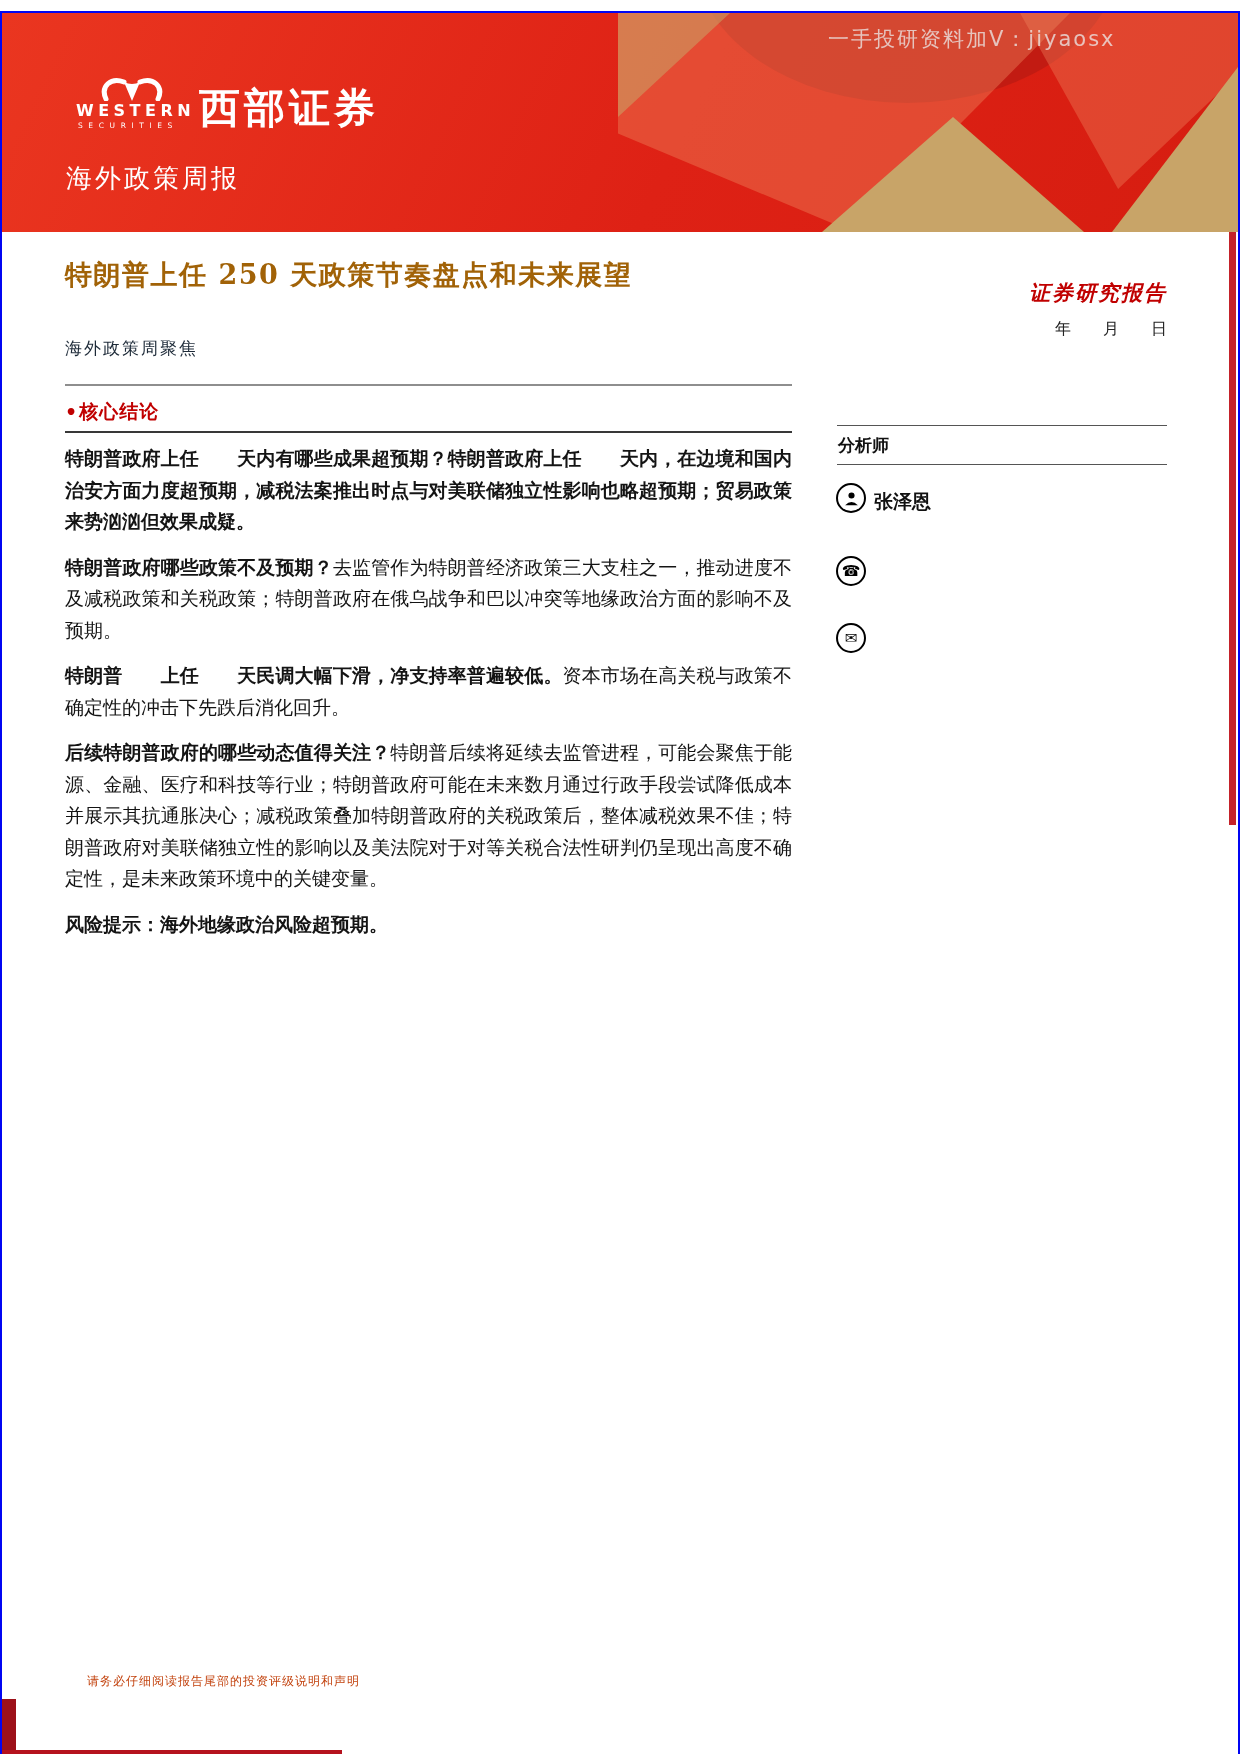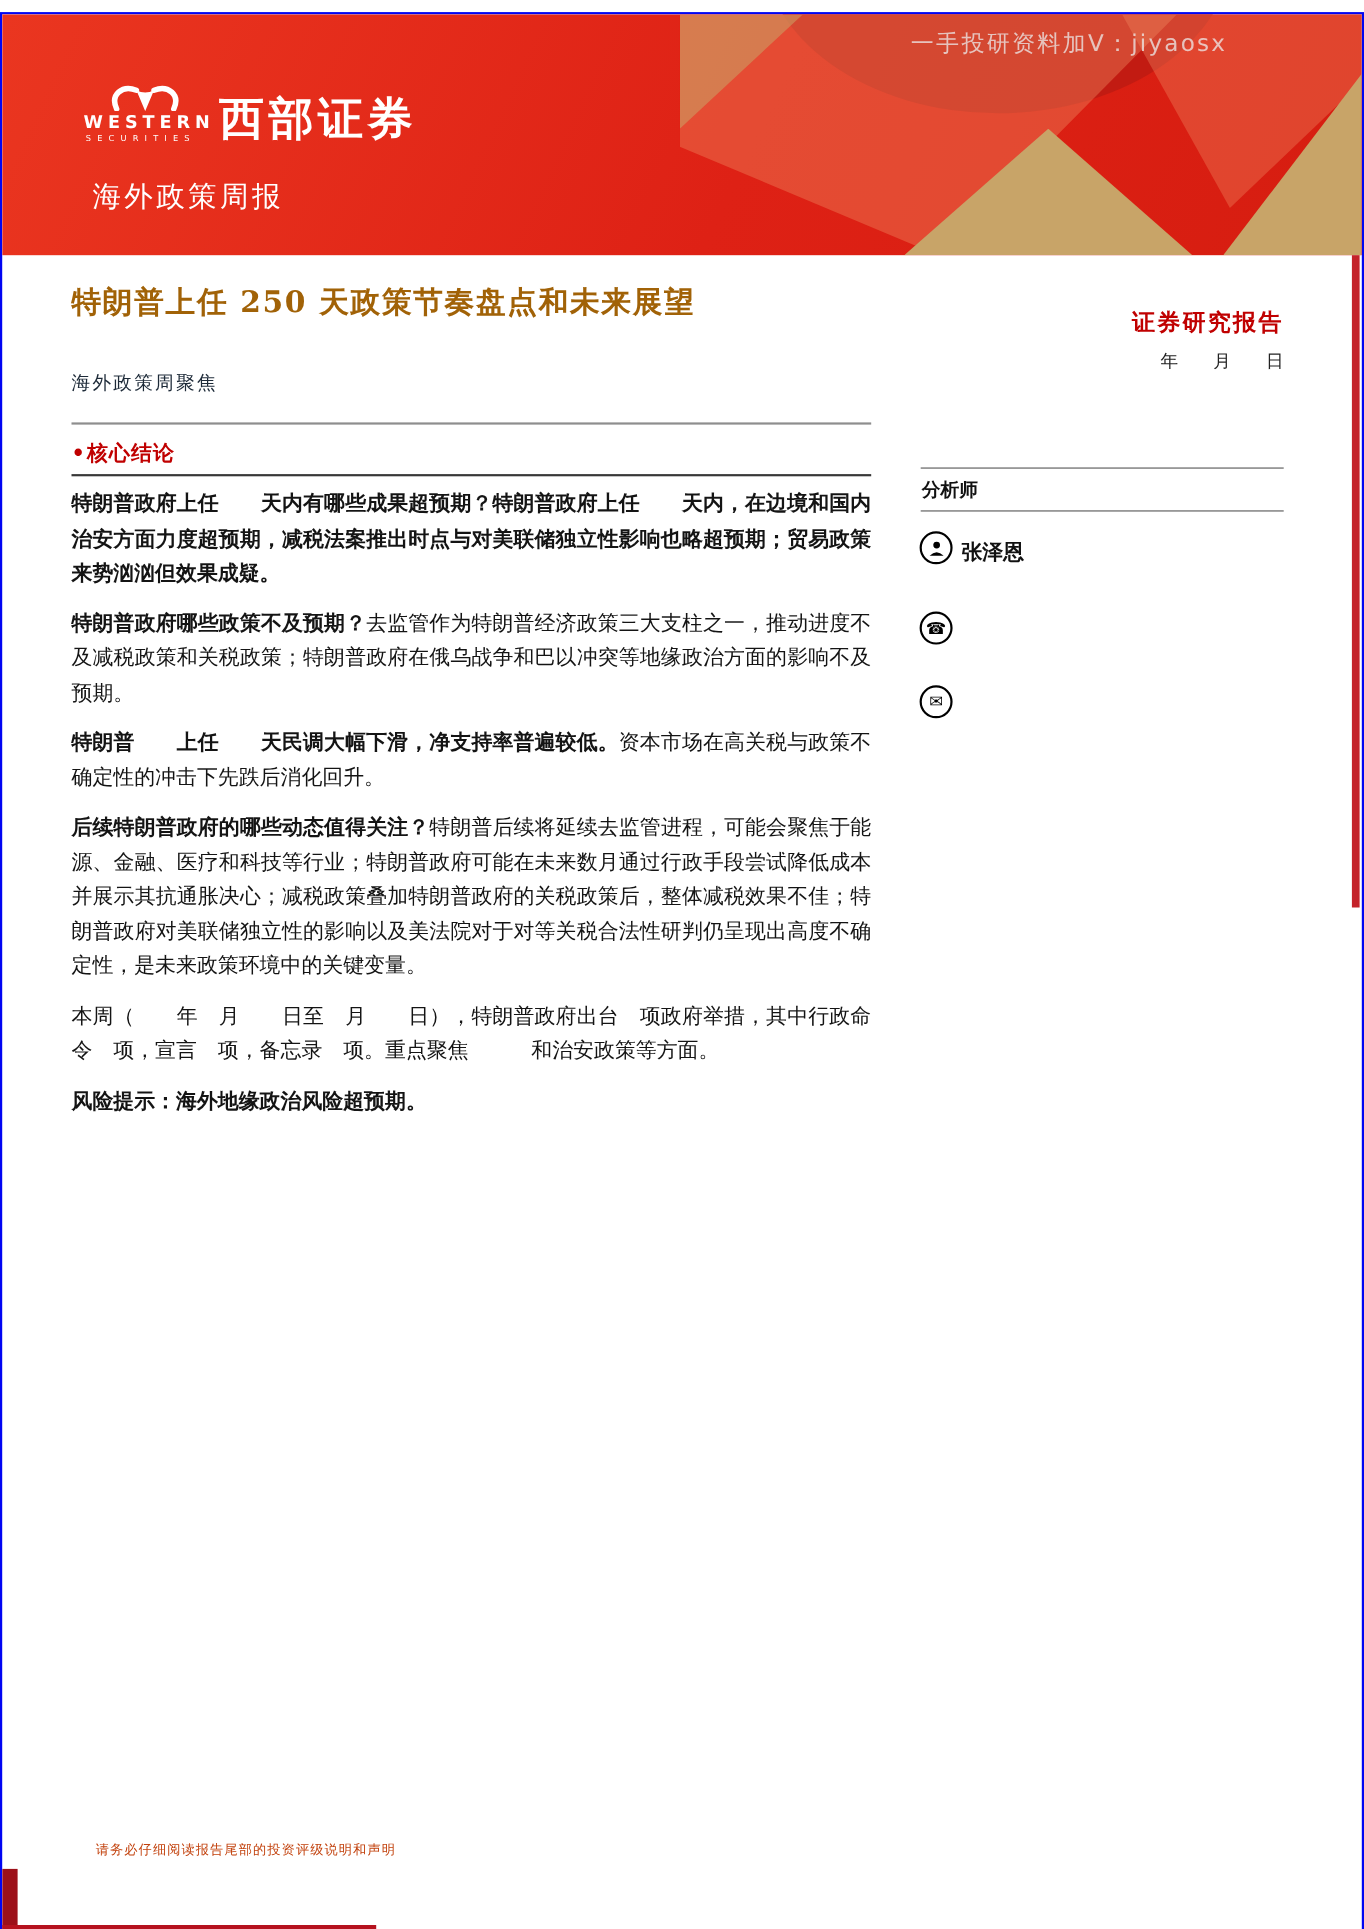--- a/index.html
+++ b/index.html
@@ -22,42 +22,42 @@
   .deco-gold-mid{left:820px;top:104px;width:262px;height:115px;background:#c8a468;
     clip-path:polygon(50% 0,0 100%,100% 100%);}
   .deco-gold-right{left:1110px;top:54px;width:126px;height:165px;background:#c8a468;
     clip-path:polygon(100% 0,0 100%,100% 100%);}
   .watermark{position:absolute;left:826px;top:12px;font-size:21px;letter-spacing:2px;
     color:rgba(236,236,236,.75);white-space:nowrap;}
   .logo-horns{position:absolute;left:97px;top:61px;}
   .logo-western{position:absolute;left:74px;top:88px;color:#fff;font-size:16px;font-weight:700;letter-spacing:4.5px;white-space:nowrap;}
   .logo-securities{position:absolute;left:76px;top:108px;color:#fff;font-size:7.5px;letter-spacing:5.6px;white-space:nowrap;}
   .logo-cn{position:absolute;left:197px;top:68px;color:#fff;font-size:41px;font-weight:700;letter-spacing:4px;white-space:nowrap;}
-  .series{position:absolute;left:82px;top:148px;color:#fff;font-size:26px;letter-spacing:3px;
+  .series{position:absolute;left:64px;top:148px;color:#fff;font-size:26px;letter-spacing:3px;
     font-family:"DejaVu Serif",serif;white-space:nowrap;}
   
   .right-stripe{position:absolute;left:1227px;top:219px;width:7px;height:593px;background:#c4222a;}
   
   .doc-title{position:absolute;left:63px;top:244px;font-size:27px;font-weight:700;color:#a16207;
     letter-spacing:1.5px;font-family:"DejaVu Serif",serif;white-space:nowrap;}
   .doc-subtitle{position:absolute;left:63px;top:324px;font-size:17px;color:#1d2a38;
     letter-spacing:2px;font-family:"DejaVu Serif",serif;white-space:nowrap;}
   .rule1{position:absolute;left:63px;top:371px;width:727px;height:2px;background:#8e8e8e;}
   .core-head{position:absolute;left:63px;top:386px;display:flex;align-items:center;}
   .bullet-dot{color:#c00000;font-size:19px;font-weight:700;margin-right:2px;}
   .core-title{font-size:19px;font-weight:700;color:#c00000;letter-spacing:1px;}
   .rule2{position:absolute;left:63px;top:418px;width:727px;height:2px;background:#383838;}
   
   .core-body{position:absolute;left:63px;top:430px;width:727px;
     font-family:"DejaVu Serif",serif;color:#141414;}
   .core-body p{font-size:19px;line-height:31.5px;text-align:justify;margin:0 0 14px 0;}
   .core-body b{font-weight:700;}
   
   .sb-type{position:absolute;left:835px;top:266px;width:330px;text-align:right;font-size:21px;
-    font-weight:700;color:#c00000;letter-spacing:2px;font-family:"DejaVu Serif",serif;}
+    font-weight:700;color:#c00000;letter-spacing:2px;font-family:"DejaVu Serif",serif;font-style:italic;}
   .sb-date{position:absolute;left:835px;top:306px;width:330px;text-align:right;font-size:16px;
     color:#222;font-family:Liberation Mono, monospace;}
   .sb-line{position:absolute;left:835px;width:330px;height:1px;background:#555;}
   .sb-line1{top:412px;} .sb-line2{top:451px;}
   .sb-analyst{position:absolute;left:836px;top:421px;font-size:17px;font-weight:700;color:#111;}
   .icon-circle{position:absolute;width:30px;height:30px;border:2.5px solid #000;border-radius:50%;
     box-sizing:border-box;display:flex;align-items:center;justify-content:center;
     font-size:15px;color:#000;background:#fff;}
   .ic-person{left:834px;top:470px;}
   .ic-phone{left:834px;top:543px;}
@@ -107,21 +107,20 @@
     <span class="bullet-dot">•</span>
     <span class="core-title">核心结论</span>
   </div>
   <div class="rule2"></div>
 
   <div class="core-body">
     <p><b>特朗普政府上任　　天内有哪些成果超预期？特朗普政府上任　　天内，在边境和国内治安方面力度超预期，减税法案推出时点与对美联储独立性影响也略超预期；贸易政策来势汹汹但效果成疑。</b><span></span></p>
     <p><b>特朗普政府哪些政策不及预期？</b><span>去监管作为特朗普经济政策三大支柱之一，推动进度不及减税政策和关税政策；特朗普政府在俄乌战争和巴以冲突等地缘政治方面的影响不及预期。</span></p>
     <p><b>特朗普　　上任　　天民调大幅下滑，净支持率普遍较低。</b><span>资本市场在高关税与政策不确定性的冲击下先跌后消化回升。</span></p>
     <p><b>后续特朗普政府的哪些动态值得关注？</b><span>特朗普后续将延续去监管进程，可能会聚焦于能源、金融、医疗和科技等行业；特朗普政府可能在未来数月通过行政手段尝试降低成本并展示其抗通胀决心；减税政策叠加特朗普政府的关税政策后，整体减税效果不佳；特朗普政府对美联储独立性的影响以及美法院对于对等关税合法性研判仍呈现出高度不确定性，是未来政策环境中的关键变量。</span></p>
-    <p><b></b><span>本周（　　年　月　　日至　月　　日），特朗普政府出台　项政府举措，其中行政命令　项，宣言　项，备忘录　项。重点聚焦　　　和治安政策等方面。</span></p>
     <p><b>风险提示：海外地缘政治风险超预期。</b><span></span></p>
   </div>
 
   <div class="sb-type">证券研究报告</div>
   <div class="sb-date">年　　月　　日</div>
   <div class="sb-line sb-line1"></div>
   <div class="sb-analyst">分析师</div>
   <div class="sb-line sb-line2"></div>
 
   <div class="icon-circle ic-person">

